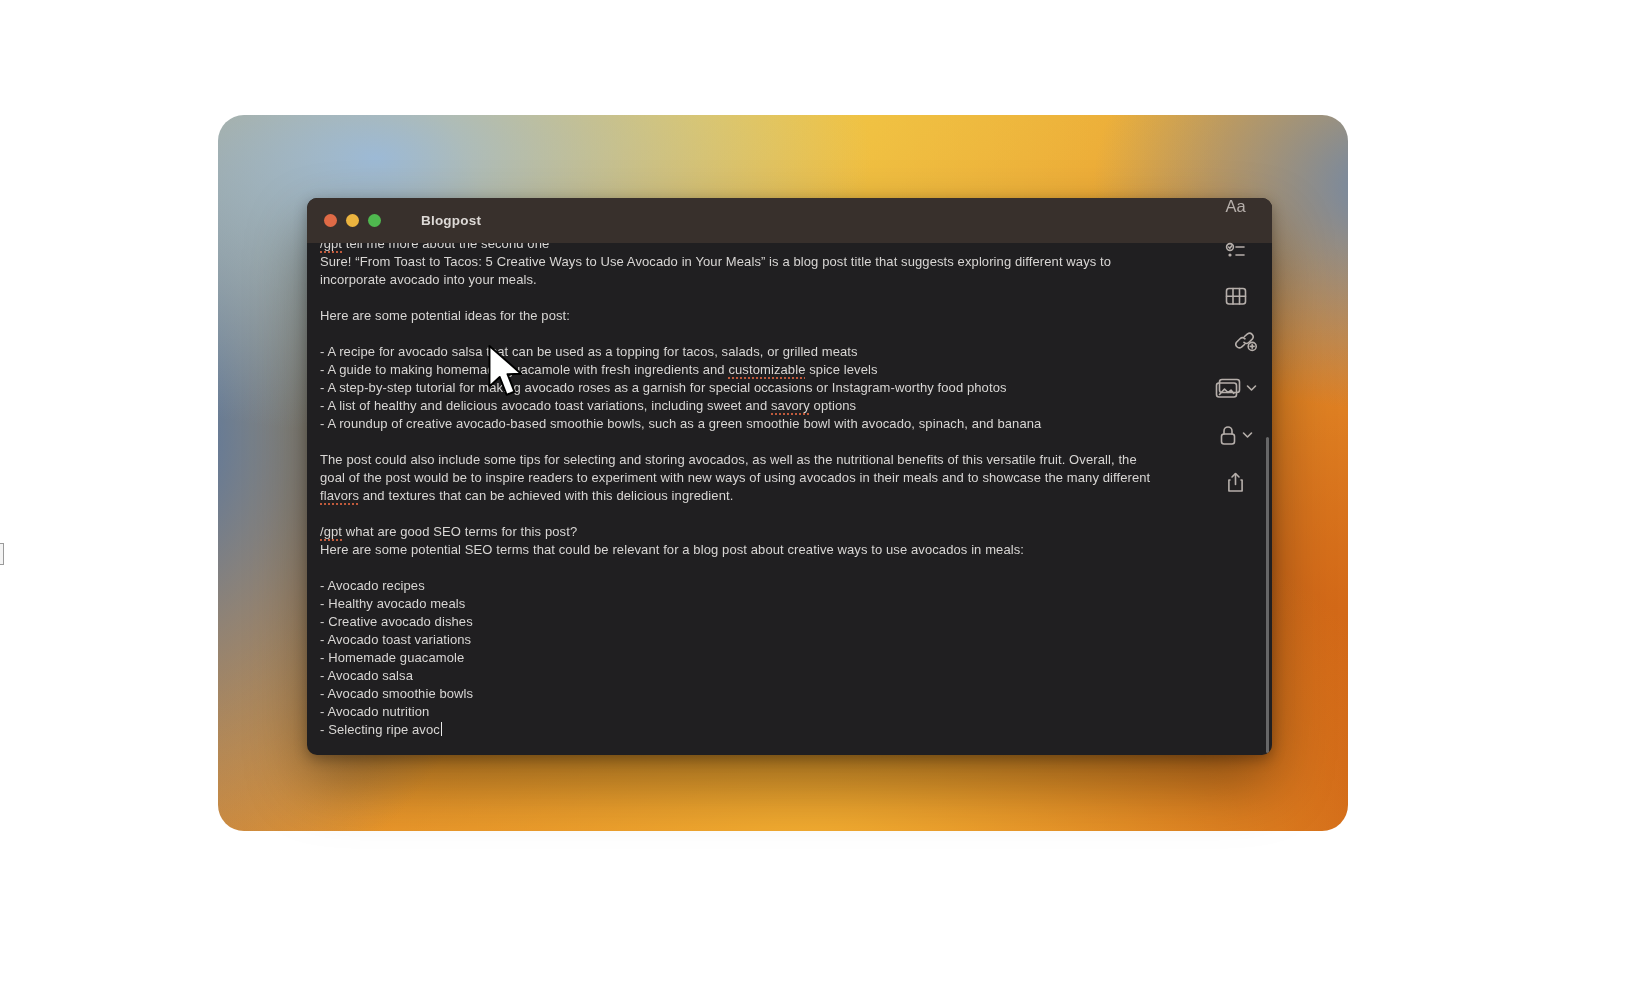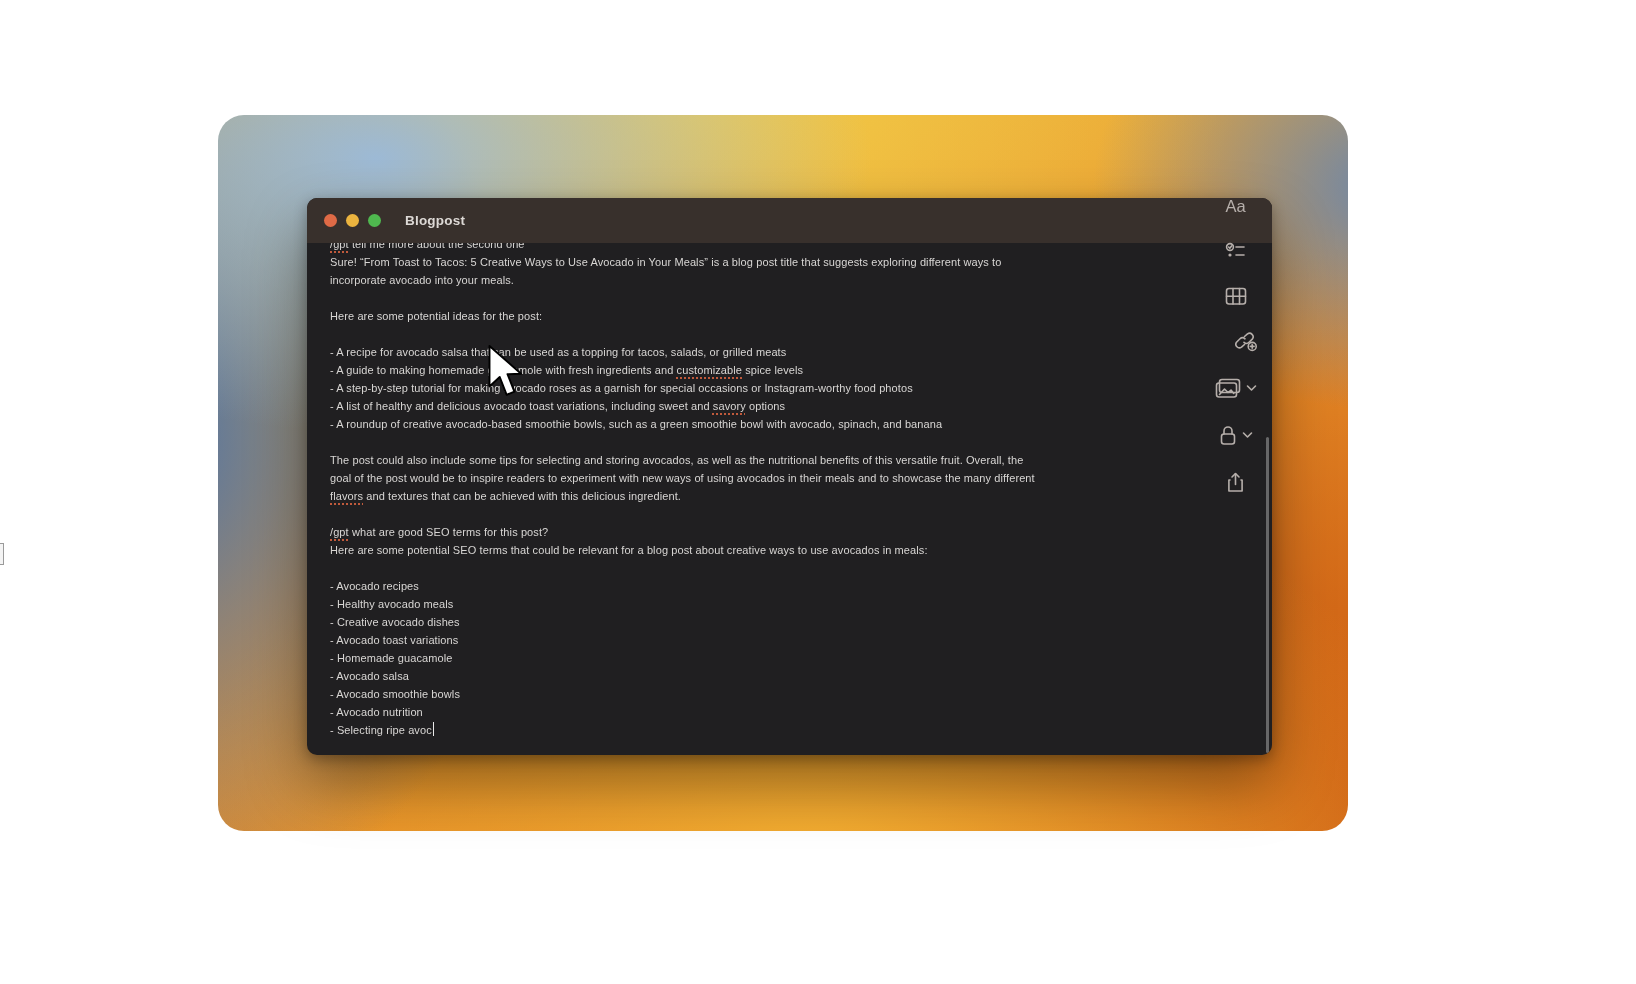--- a/index.html
+++ b/index.html
@@ -32,36 +32,36 @@
     border-radius: 10px; overflow: hidden;
     background: #201f21;
     box-shadow: 0 28px 60px rgba(0,0,0,.40), 0 4px 14px rgba(0,0,0,.30);
   }
   .titlebar {
     position: relative; height: 45px; background: #38302c;
     display: flex; align-items: center;
   }
   .traffic { display: flex; gap: 9px; margin-left: 17px; }
   .traffic .dot { width: 13px; height: 13px; border-radius: 50%; }
-  .win-title { margin-left: 24px; font-size: 13.5px; font-weight: 700; color: #ddd9d6; letter-spacing: .2px; }
+  .win-title { margin-left: 40px; font-size: 13.5px; font-weight: 700; color: #ddd9d6; letter-spacing: .2px; }
 
   .toolbar { position: absolute; right: 14px; top: 0; height: 45px; display: flex; align-items: center; gap: 26px; flex-direction: column; }
   .tool-btn { display: flex; align-items: center; gap: 5px; background: none; border: none; cursor: default; padding: 0; }
   .tool-btn .glyph { color: #b6afab; font-size: 16.5px; font-weight: 500; line-height: 1; }
   .tool-btn svg { display: block; }
   .tb-stroke { stroke: #b6afab; fill: none; stroke-width: 1.6; stroke-linecap: round; stroke-linejoin: round; }
   .tb-fill { fill: #b6afab; }
   .gap-lg { margin-left: 22px; }
 
   
   .editor {
     position: absolute; left: 0; right: 0; top: 45px; bottom: 0;
     padding: 2px 20px 0 13px; overflow: hidden;
-    font-size: 11px; line-height: 18px; color: #d8d6d4;
-    letter-spacing: .1px; white-space: pre; cursor: text; margin-left: 10px;
+    font-size: 13px; line-height: 18px; color: #d8d6d4;
+    letter-spacing: .1px; white-space: pre; cursor: text;
   }
   .line { height: 18px; }
   .line.clipped { margin-top: -10px; }
   .misspell {
     text-decoration: underline dotted #c05a3c 2px;
     text-underline-offset: 3px;
   }
   .caret {
     display: inline-block; width: 1.5px; height: 14px; background: #e9e9e9;
     vertical-align: -2px; margin-left: 1px;

